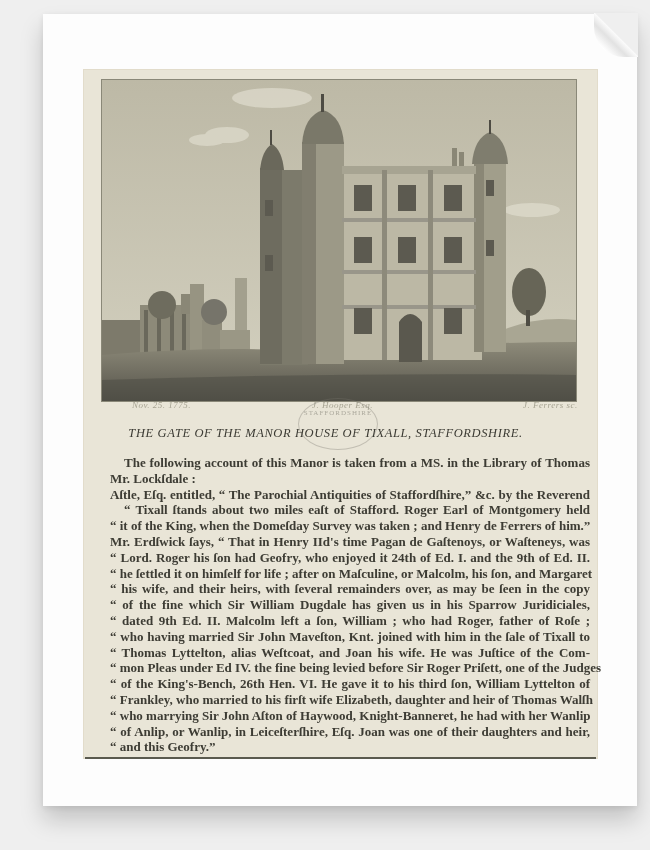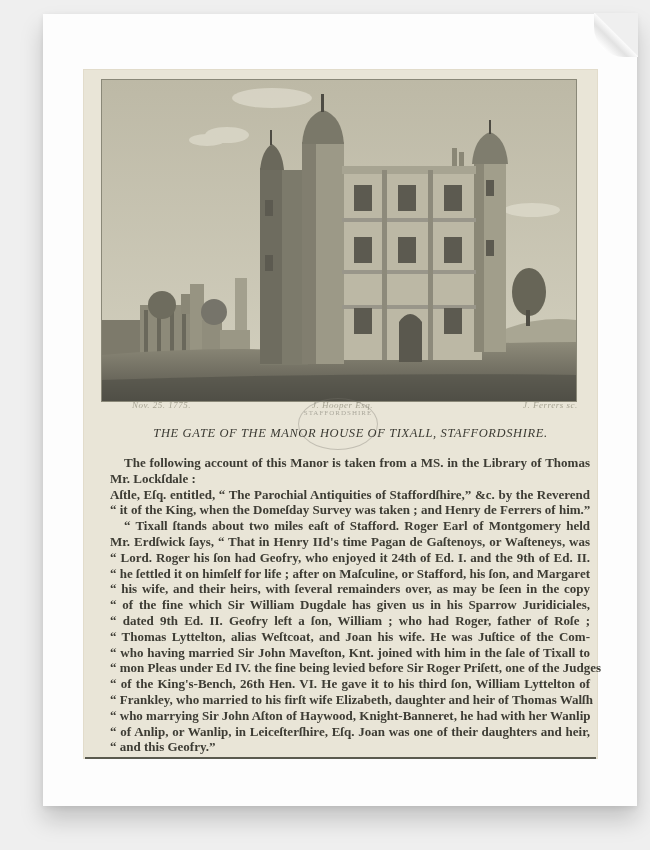--- a/index.html
+++ b/index.html
@@ -45,21 +45,21 @@
     }
     .stamp {
       position: absolute; left: 289px; top: 398px; width: 80px; height: 52px;
       border: 1px solid rgba(120,118,108,0.35); border-radius: 50%;
       font-size: 7px; color: rgba(120,118,108,0.55);
       text-align: center; line-height: 12px; padding-top: 8px; box-sizing: border-box;
       letter-spacing: 1px;
       margin-left: 9px;
     }
     .caption {
-      position: absolute; left: 95px; top: 426px; width: 511px;
+      position: absolute; left: 70px; top: 426px; width: 511px;
       text-align: center;
       font-size: 12.5px; font-style: italic; color: #3b3a33;
       letter-spacing: 0.6px; white-space: nowrap;
     }
     .body-text {
       position: absolute; left: 110px; top: 455px; width: 480px;
       font-size: 13px; line-height: 15.8px; color: #3d3c34;
       text-align: justify;
       font-weight: bold;
     }
@@ -182,30 +182,30 @@
 <div class="imprint" style="left:523px;">J. Ferrers sc.</div>
 
 <div class="stamp">STAFFORDSHIRE</div>
 
 <div class="caption">THE GATE OF THE MANOR HOUSE OF TIXALL, STAFFORDSHIRE.</div>
 
 <div class="body-text">
   <span class="line indent">The following account of this Manor is taken from a MS. in the Library of Thomas</span>
   <span class="line last">Mr. Lockſdale :</span>
   <span class="line">Aſtle, Eſq. entitled, “ The Parochial Antiquities of Staffordſhire,” &amp;c. by the Reverend</span>
+  <span class="line indent">“ Tixall ſtands about two miles eaſt of Stafford.  Roger Earl of Montgomery held</span>
   <span class="line">“ it of the King, when the Domeſday Survey was taken ; and Henry de Ferrers of him.”</span>
-  <span class="line indent">“ Tixall ſtands about two miles eaſt of Stafford.  Roger Earl of Montgomery held</span>
   <span class="line">Mr. Erdſwick ſays, “ That in Henry IId's time Pagan de Gaſtenoys, or Waſteneys, was</span>
   <span class="line">“ Lord.  Roger his ſon had Geofry, who enjoyed it 24th of Ed. I. and the 9th of Ed. II.</span>
-  <span class="line">“ he ſettled it on himſelf for life ; after on Maſculine, or Stafford, his ſon, and Margaret</span>
+  <span class="line">“ he ſettled it on himſelf for life ; after on Maſculine, or Malcolm, his ſon, and Margaret</span>
   <span class="line">“ his wife, and their heirs, with ſeveral remainders over, as may be ſeen in the copy</span>
   <span class="line">“ of the fine which Sir William Dugdale has given us in his Sparrow Juridiciales,</span>
-  <span class="line">“ dated 9th Ed. II.  Geofry left a ſon, William ; who had Roger, father of Roſe ;</span>
+  <span class="line">“ dated 9th Ed. II.  Malcolm left a ſon, William ; who had Roger, father of Roſe ;</span>
+  <span class="line">“ who having married Sir John Maveſton, Knt. joined with him in the ſale of Tixall to</span>
   <span class="line">“ Thomas Lyttelton, alias Weſtcoat, and Joan his wife.  He was Juſtice of the Com-</span>
-  <span class="line">“ who having married Sir John Maveſton, Knt. joined with him in the ſale of Tixall to</span>
   <span class="line">“ mon Pleas under Ed IV. the fine being levied before Sir Roger Priſett, one of the Judges</span>
   <span class="line">“ of the King's-Bench, 26th Hen. VI.  He gave it to his third ſon, William Lyttelton of</span>
   <span class="line">“ Frankley, who married to his firſt wife Elizabeth, daughter and heir of Thomas Walſh</span>
   <span class="line">“ who marrying Sir John Aſton of Haywood, Knight-Banneret, he had with her Wanlip</span>
   <span class="line">“ of Anlip, or Wanlip, in Leiceſterſhire, Eſq.  Joan was one of their daughters and heir,</span>
   <span class="line last">“ and this Geofry.”</span>
 </div>
 
 <div class="sheet-bottom-rule"></div>
 

